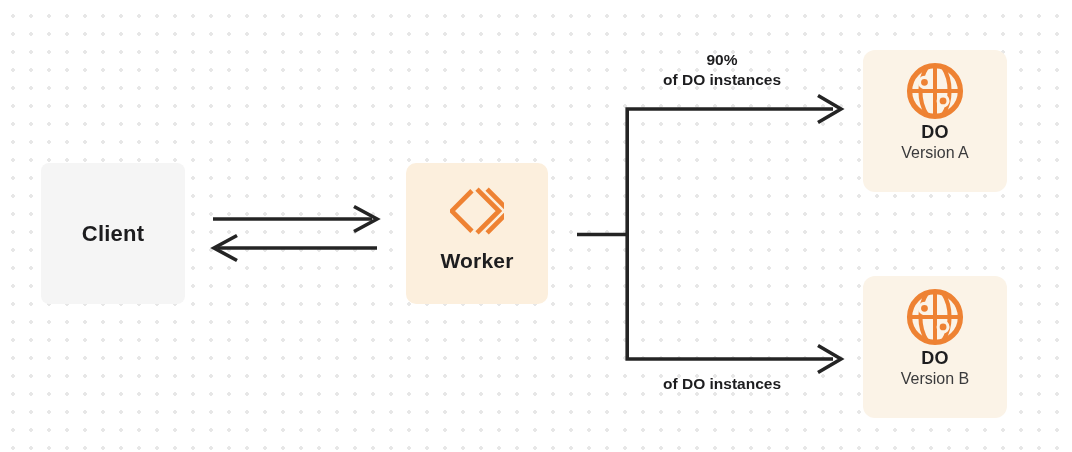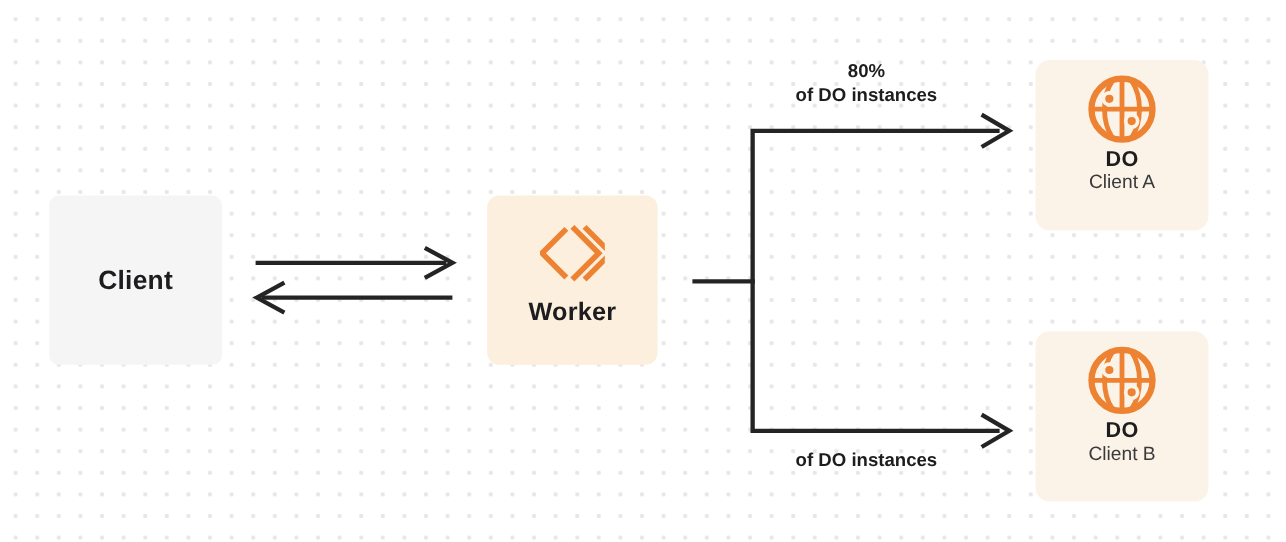--- a/index.html
+++ b/index.html
@@ -160,39 +160,39 @@
     <svg width="62" height="62" viewBox="0 0 100 100" aria-hidden="true">
       <circle class="icon-stroke" stroke-width="8.5" cx="50" cy="50" r="41"></circle>
       <path class="icon-stroke" stroke-width="6.5" d="M37 12 C 23 33, 23 67, 37 88"></path>
       <path class="icon-stroke" stroke-width="6.5" d="M63 12 C 77 33, 77 67, 63 88"></path>
       <path class="icon-stroke" stroke-width="6.5" d="M50 9 V91"></path>
       <path class="icon-stroke" stroke-width="6.5" d="M9.5 50 H90.5"></path>
       <circle class="globe-dot" cx="33" cy="36" r="8"></circle>
       <circle class="globe-dot" cx="63" cy="66" r="8"></circle>
     </svg>
     <div class="do-title">DO</div>
-    <div class="do-subtitle">Client A</div>
+    <div class="do-subtitle">Version A</div>
   </div>
 
   <div class="node do-box do-b">
     <svg width="62" height="62" viewBox="0 0 100 100" aria-hidden="true">
       <circle class="icon-stroke" stroke-width="8.5" cx="50" cy="50" r="41"></circle>
       <path class="icon-stroke" stroke-width="6.5" d="M37 12 C 23 33, 23 67, 37 88"></path>
       <path class="icon-stroke" stroke-width="6.5" d="M63 12 C 77 33, 77 67, 63 88"></path>
       <path class="icon-stroke" stroke-width="6.5" d="M50 9 V91"></path>
       <path class="icon-stroke" stroke-width="6.5" d="M9.5 50 H90.5"></path>
       <circle class="globe-dot" cx="33" cy="36" r="8"></circle>
       <circle class="globe-dot" cx="63" cy="66" r="8"></circle>
     </svg>
     <div class="do-title">DO</div>
-    <div class="do-subtitle">Client B</div>
+    <div class="do-subtitle">Version B</div>
   </div>
 
   <div class="split-label split-top">
-    <div class="pct">80%</div>
+    <div class="pct">90%</div>
     <div class="cap">of DO instances</div>
   </div>
 
   <div class="split-label split-bottom">
     <div class="cap">of DO instances</div>
   </div>
 
 </div>
 
 </body></html>

